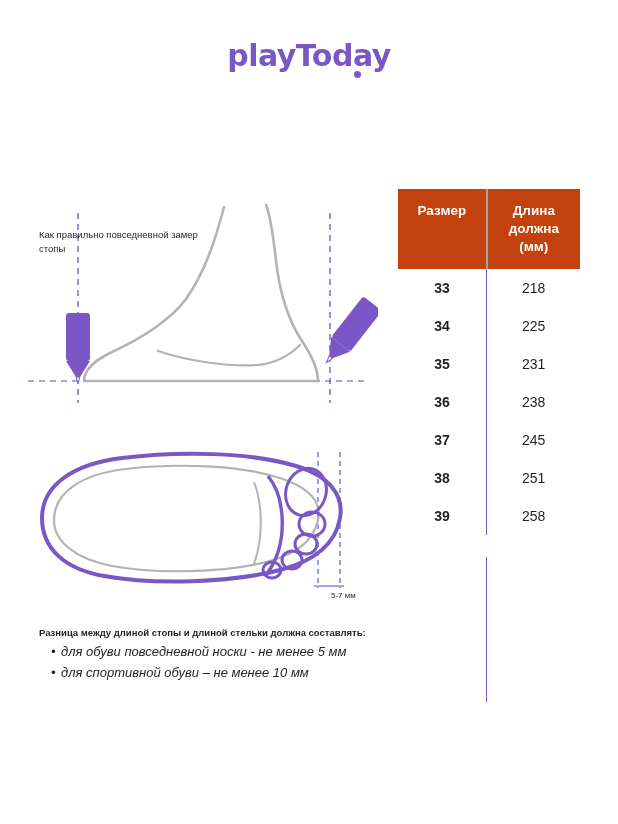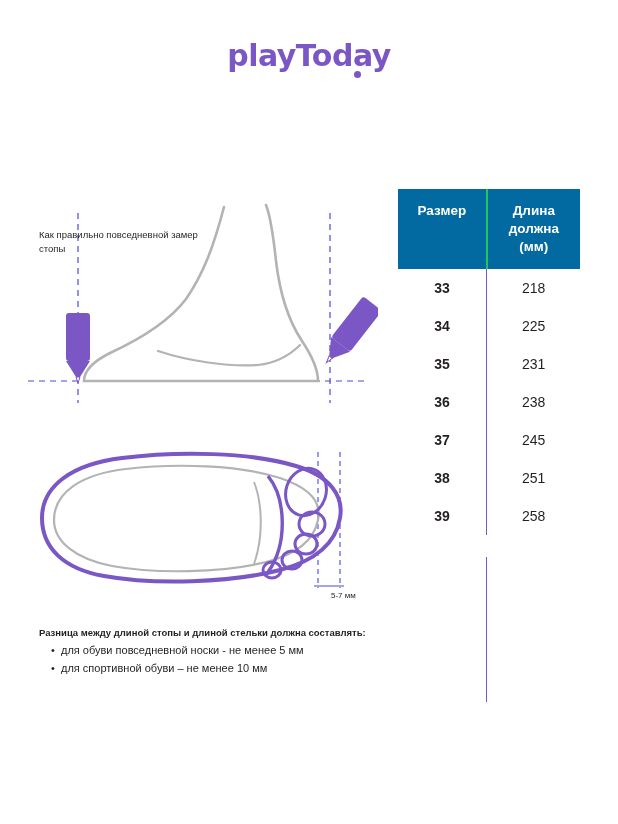--- a/index.html
+++ b/index.html
@@ -63,32 +63,32 @@
     position: absolute;
     left: 398px;
     top: 189px;
     width: 182px;
   }
   .tbl {
     border-collapse: collapse;
     width: 182px;
   }
   .tbl th {
-    background: #0369a1;
+    background: #c2410c;
     color: #ffffff;
     font-size: 13.5px;
     font-weight: bold;
     padding: 13px 6px 14px 6px;
     text-align: center;
     vertical-align: top;
     line-height: 1.32;
     border: none;
   }
   .tbl th.col-size { width: 88px; }
-  .tbl th.col-len  { width: 94px; border-left: 2px solid #22c55e; }
+  .tbl th.col-len  { width: 94px; border-left: 2px solid #a3a3a3; }
   .tbl td {
     font-size: 14px;
     text-align: center;
     padding: 11px 6px 11px 6px;
     color: #231f20;
   }
   .tbl td.size {
     font-weight: bold;
     width: 88px;
   }
@@ -134,24 +134,25 @@
     font-weight: bold;
     color: #231f20;
     margin-bottom: 4px;
   }
   .footnote ul {
     margin: 0;
     padding-left: 14px;
     list-style: none;
   }
   .footnote li {
-    font-size: 11px;
+    font-size: 13px;
     line-height: 1.6;
     position: relative;
     padding-left: 8px;
+    font-style: italic;
   }
   .footnote li:before {
     content: "•";
     position: absolute;
     left: -2px;
     top: 0;
     color: #231f20;
   }
 
   

